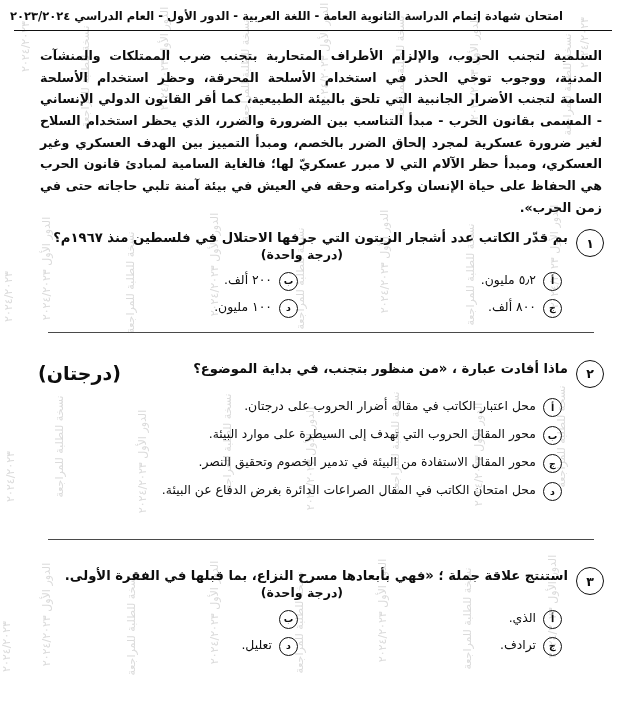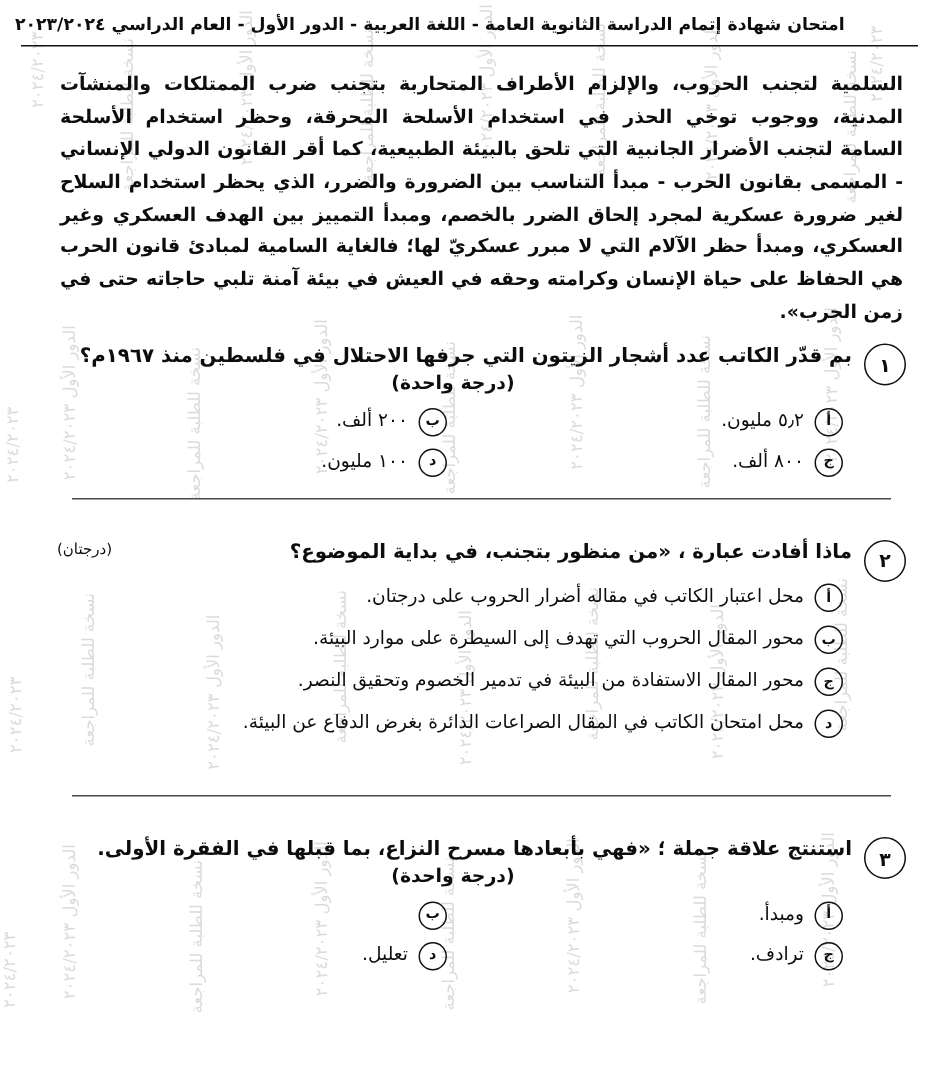--- a/index.html
+++ b/index.html
@@ -106,22 +106,22 @@
     display: flex;
     justify-content: space-between;
     gap: 10px;
   }
   .q-stem {
     flex: 1 1 auto;
   }
   .q-marks {
     flex: 0 0 auto;
     white-space: nowrap;
-    font-weight: normal;
-    font-size: 10px;
+    font-weight: bold;
+    font-size: 19px;
   }
   .q-marks-below {
     text-align: center;
     font-size: 12.6px;
     font-weight: bold;
     padding-right: 2px;
     margin-top: -2px;
   }
 
   
@@ -290,21 +290,21 @@
       <div class="q-head">
         <div class="q-num">٣</div>
         <div class="q-text-wrap">
           <div class="q-text">
             <span class="q-stem">استنتج علاقة جملة ؛ «فهي بأبعادها مسرح النزاع، بما قبلها في الفقرة الأولى.</span>
           </div>
           <div class="q-marks-below">(درجة واحدة)</div>
           <div class="choices-grid">
             <div class="choice col-right">
               <span class="choice-mark">أ</span>
-              <span class="choice-text">ومبدأ.</span>
+              <span class="choice-text">الذي.</span>
             </div>
             <div class="choice">
               <span class="choice-mark">ب</span>
             </div>
             <div class="choice col-right">
               <span class="choice-mark">ج</span>
               <span class="choice-text">ترادف.</span>
             </div>
             <div class="choice">
               <span class="choice-mark">د</span>

